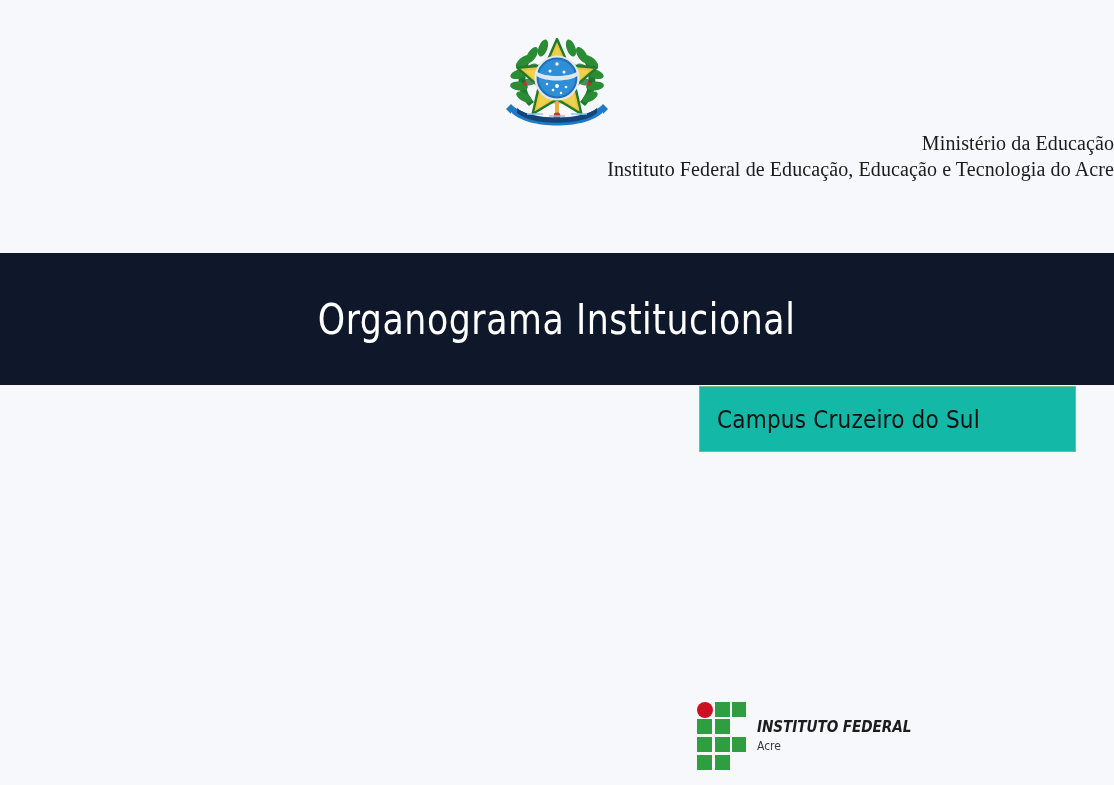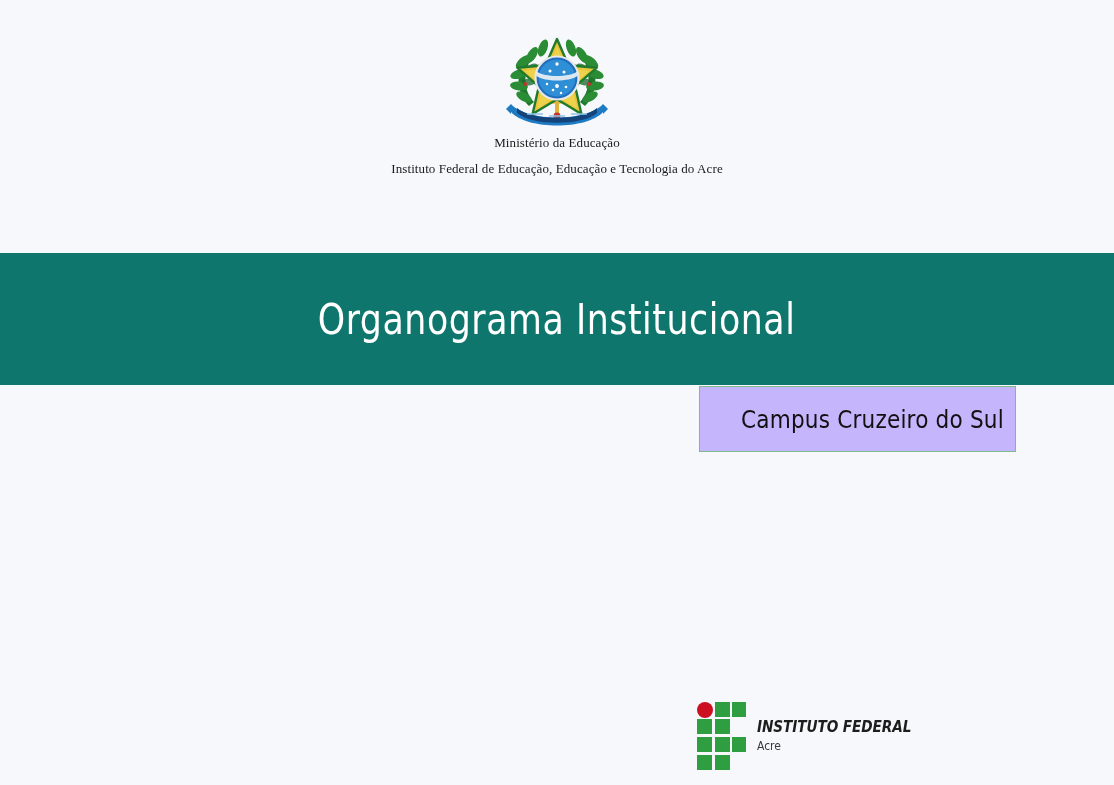--- a/index.html
+++ b/index.html
@@ -40,63 +40,63 @@
   .header-lines {
     position: absolute;
     left: 0;
     right: 0;
     top: 130px;
     text-align: center;
     font-family: "Liberation Serif", "DejaVu Serif", serif;
     color: #1b1b1b;
   }
   .header-line {
-    font-size: 13px;
+    font-size: 20px;
     line-height: 26px;
     letter-spacing: 0.1px;
     white-space: nowrap;
+    text-align: right;
   }
 
   
   .title-banner {
     position: absolute;
     left: 0;
     top: 253px;
     width: 1114px;
     height: 132px;
-    background: #0f766e;
+    background: #0f172a;
     display: flex;
     align-items: center;
     justify-content: center;
   }
   .title-banner-text {
     font-family: "DejaVu Sans Condensed", "DejaVu Sans", "Liberation Sans", sans-serif;
     font-size: 42px;
     font-weight: 400;
     color: #ffffff;
     letter-spacing: 0.6px;
     transform: scaleX(0.92);
     transform-origin: center;
     white-space: nowrap;
   }
 
   
   .campus-box {
     position: absolute;
     left: 699px;
     top: 386px;
-    width: 317px;
+    width: 377px;
     height: 66px;
     border: 1px solid #7ebb8c;
-    background: #c4b5fd;
+    background: #14b8a6;
     box-sizing: border-box;
     display: flex;
     align-items: center;
     padding-left: 17px;
-    justify-content: flex-end;
   }
   .campus-box-text {
     font-family: "DejaVu Sans Condensed", "DejaVu Sans", "Liberation Sans", sans-serif;
     font-size: 25px;
     font-weight: 400;
     color: #111111;
     letter-spacing: 0.2px;
     transform: scaleX(0.96);
     transform-origin: left center;
     white-space: nowrap;

